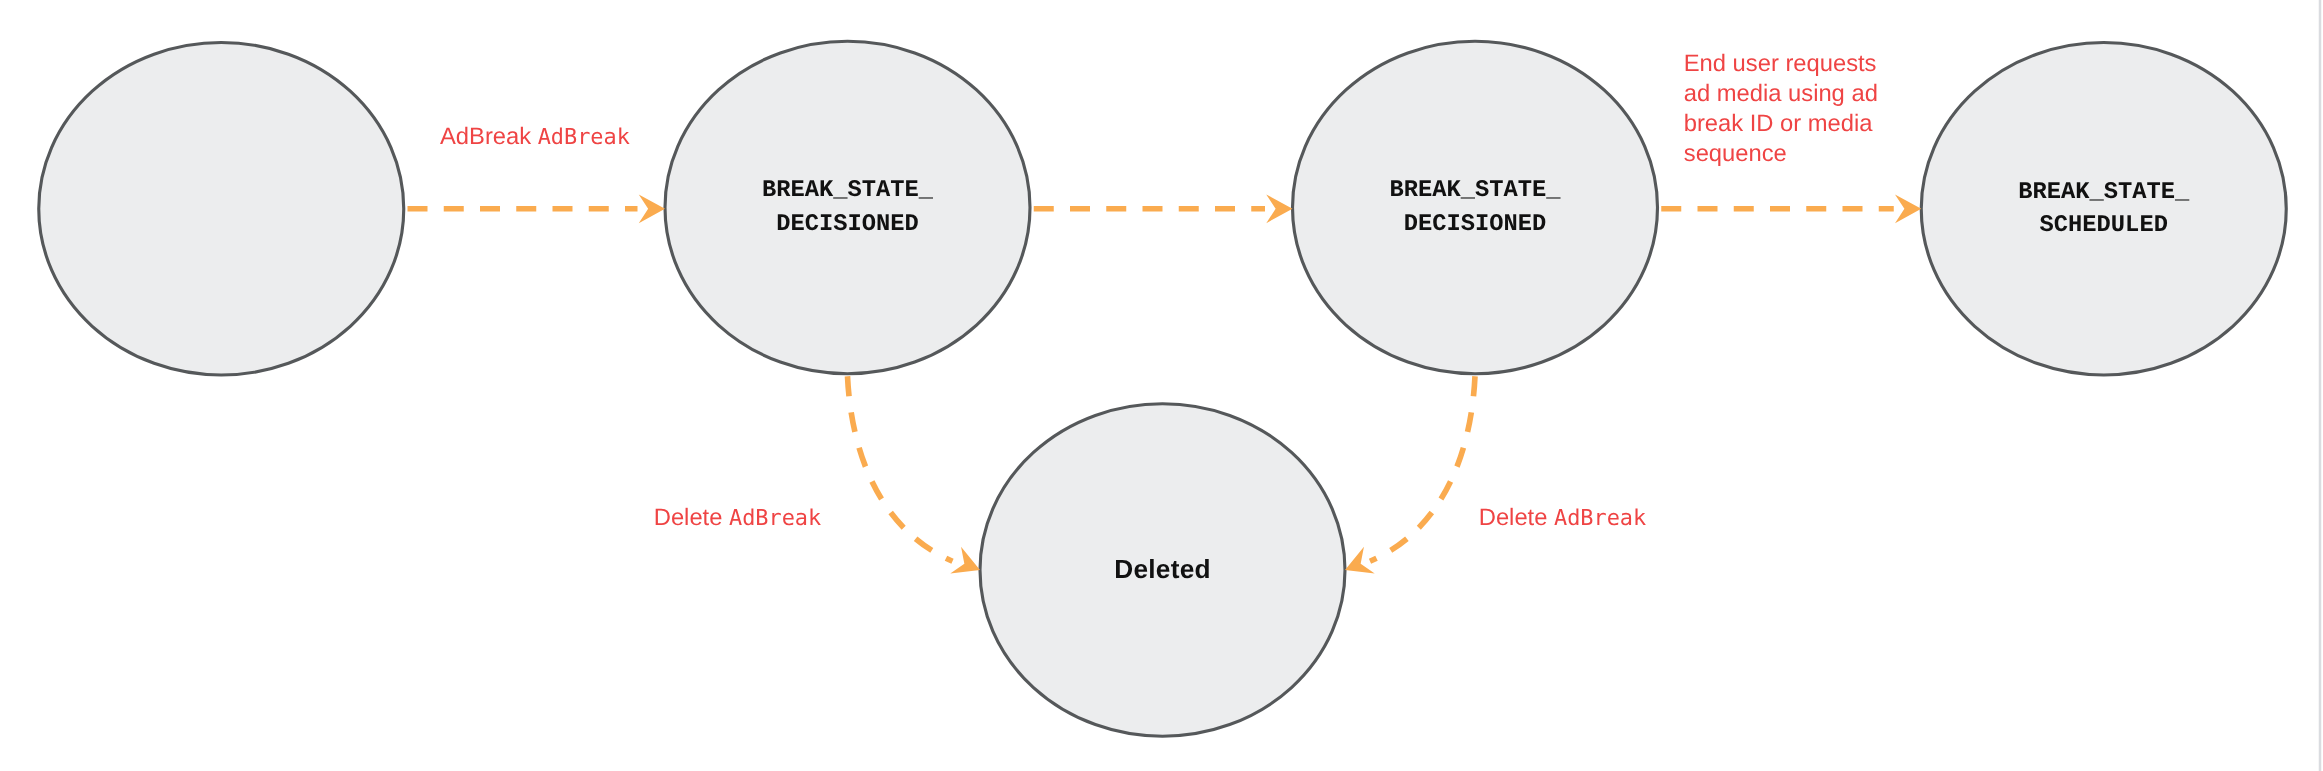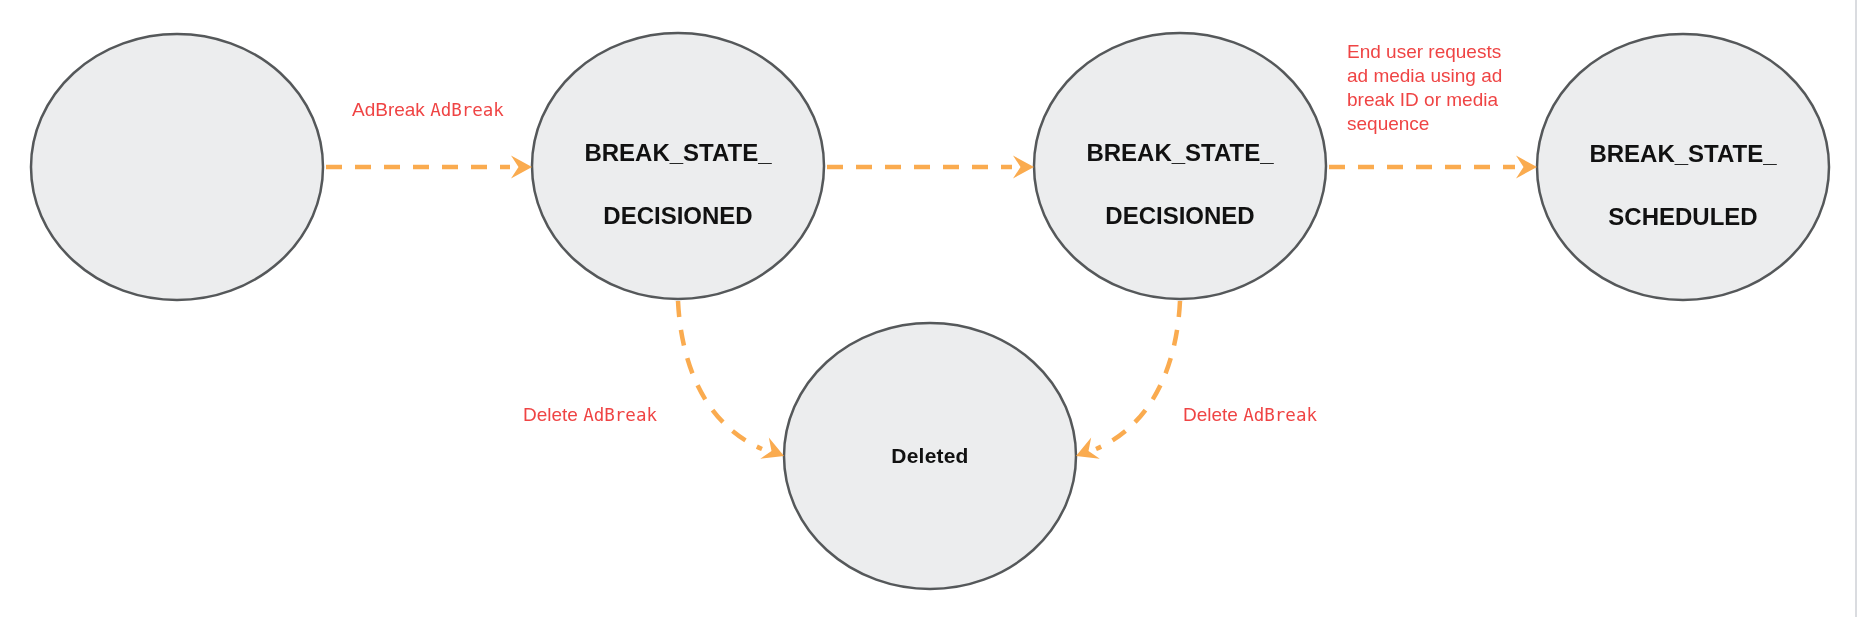--- a/index.html
+++ b/index.html
@@ -40,26 +40,25 @@
     color: #111111;
     pointer-events: none;
   }
   .state-sans {
     font-family: "Liberation Sans", sans-serif;
     font-weight: bold;
     font-size: 21px;
     letter-spacing: 0.2px;
   }
   .state-code {
-    font-family: Liberation Sans, sans-serif;
+    font-family: Liberation Mono, monospace;
     font-weight: bold;
-    font-size: 24px;
+    font-size: 19px;
     line-height: 27px;
     display: block;
-    margin-top: 36px;
   }
 
   .t-label {
     position: absolute;
     font-size: 19px;
     line-height: 24px;
     color: #ef4444;
     white-space: nowrap;
   }
   .t-code {

